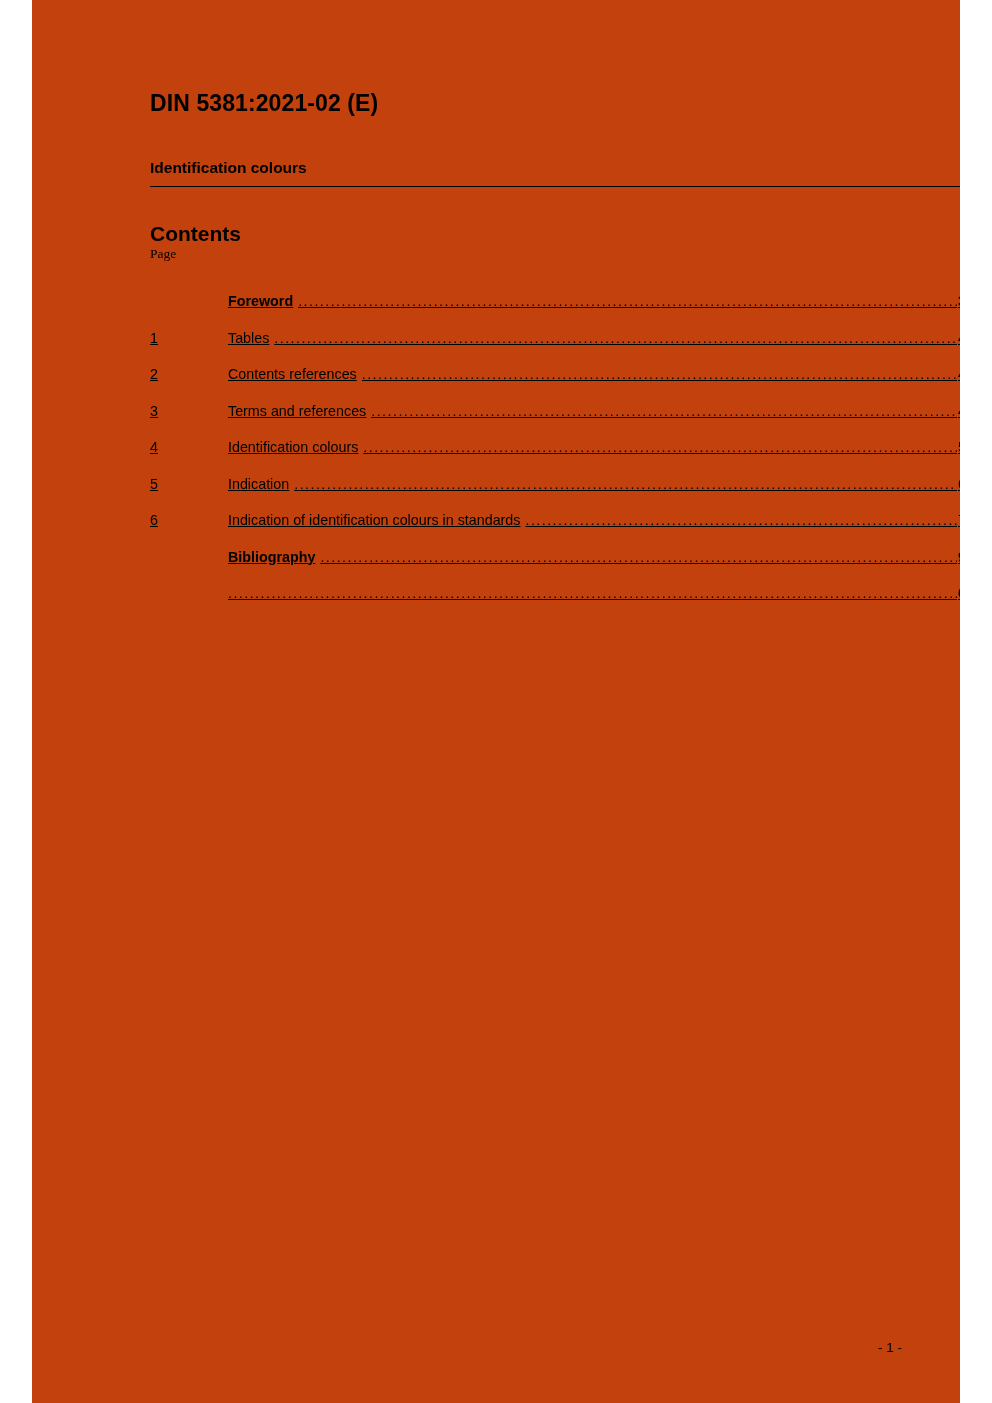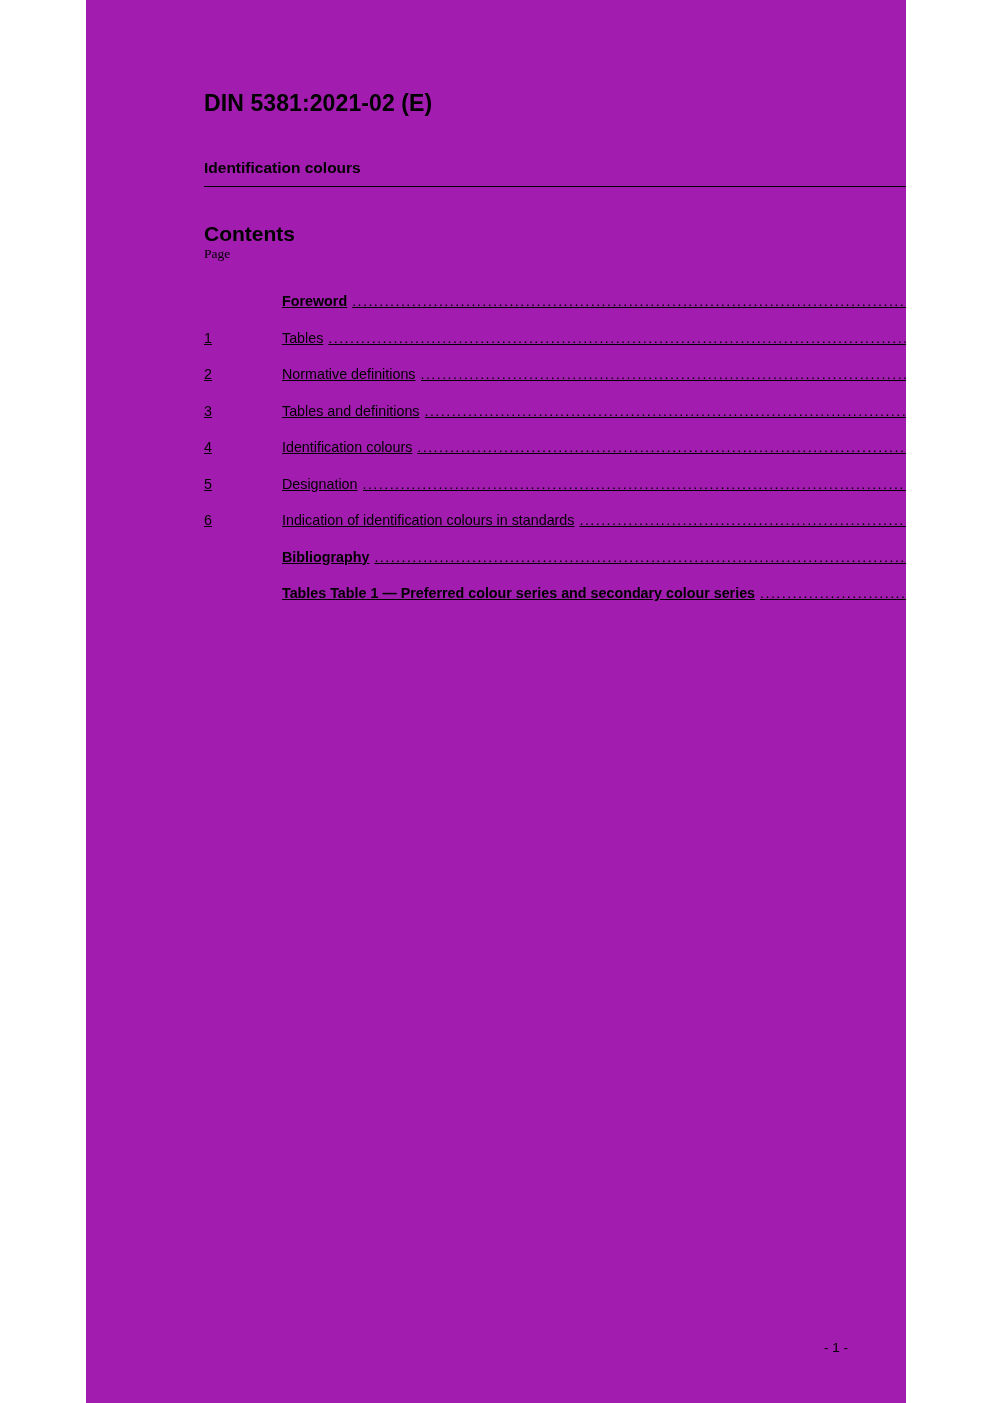--- a/index.html
+++ b/index.html
@@ -6,24 +6,24 @@
     margin: 0;
     padding: 0;
     background: #ffffff;
   }
   body {
     font-family: "Liberation Sans", sans-serif;
     color: #000000;
   }
   .page {
     position: relative;
-    width: 820px;
+    width: 928px;
     height: 1403px;
     margin: 0 auto;
-    background: #a21caf;
+    background: #c2410c;
     box-sizing: border-box;
     overflow: hidden;
   }
   .content {
     position: absolute;
     left: 118px;
     top: 0;
     width: 816px;
   }
   .doc-title {
@@ -122,57 +122,56 @@
           <span class="toc-page">3</span>
         </div>
         <div class="toc-row">
           <span class="toc-num">1</span>
           <span class="toc-label">Tables</span>
           <span class="toc-dots">........................................................................................................................................................................................................</span>
           <span class="toc-page">4</span>
         </div>
         <div class="toc-row">
           <span class="toc-num">2</span>
-          <span class="toc-label">Normative definitions</span>
+          <span class="toc-label">Contents references</span>
           <span class="toc-dots">........................................................................................................................................................................................................</span>
           <span class="toc-page">4</span>
         </div>
         <div class="toc-row">
           <span class="toc-num">3</span>
-          <span class="toc-label">Tables and definitions</span>
+          <span class="toc-label">Terms and references</span>
           <span class="toc-dots">........................................................................................................................................................................................................</span>
           <span class="toc-page">4</span>
         </div>
         <div class="toc-row">
           <span class="toc-num">4</span>
           <span class="toc-label">Identification colours</span>
           <span class="toc-dots">........................................................................................................................................................................................................</span>
           <span class="toc-page">5</span>
         </div>
         <div class="toc-row">
           <span class="toc-num">5</span>
-          <span class="toc-label">Designation</span>
+          <span class="toc-label">Indication</span>
           <span class="toc-dots">........................................................................................................................................................................................................</span>
           <span class="toc-page">6</span>
         </div>
         <div class="toc-row">
           <span class="toc-num">6</span>
           <span class="toc-label">Indication of identification colours in standards</span>
           <span class="toc-dots">........................................................................................................................................................................................................</span>
           <span class="toc-page">7</span>
         </div>
         <div class="toc-row bold">
           <span class="toc-num"></span>
           <span class="toc-label">Bibliography</span>
           <span class="toc-dots">........................................................................................................................................................................................................</span>
           <span class="toc-page">9</span>
         </div>
         <div class="toc-row bold">
           <span class="toc-num"></span>
-          <span class="toc-label">Tables Table 1 — Preferred colour series and secondary colour series</span>
           <span class="toc-dots">........................................................................................................................................................................................................</span>
           <span class="toc-page">6</span>
         </div>
       </div>
 
   </div>
 
   <div class="footer">- 1 -</div>
 </div>
 

